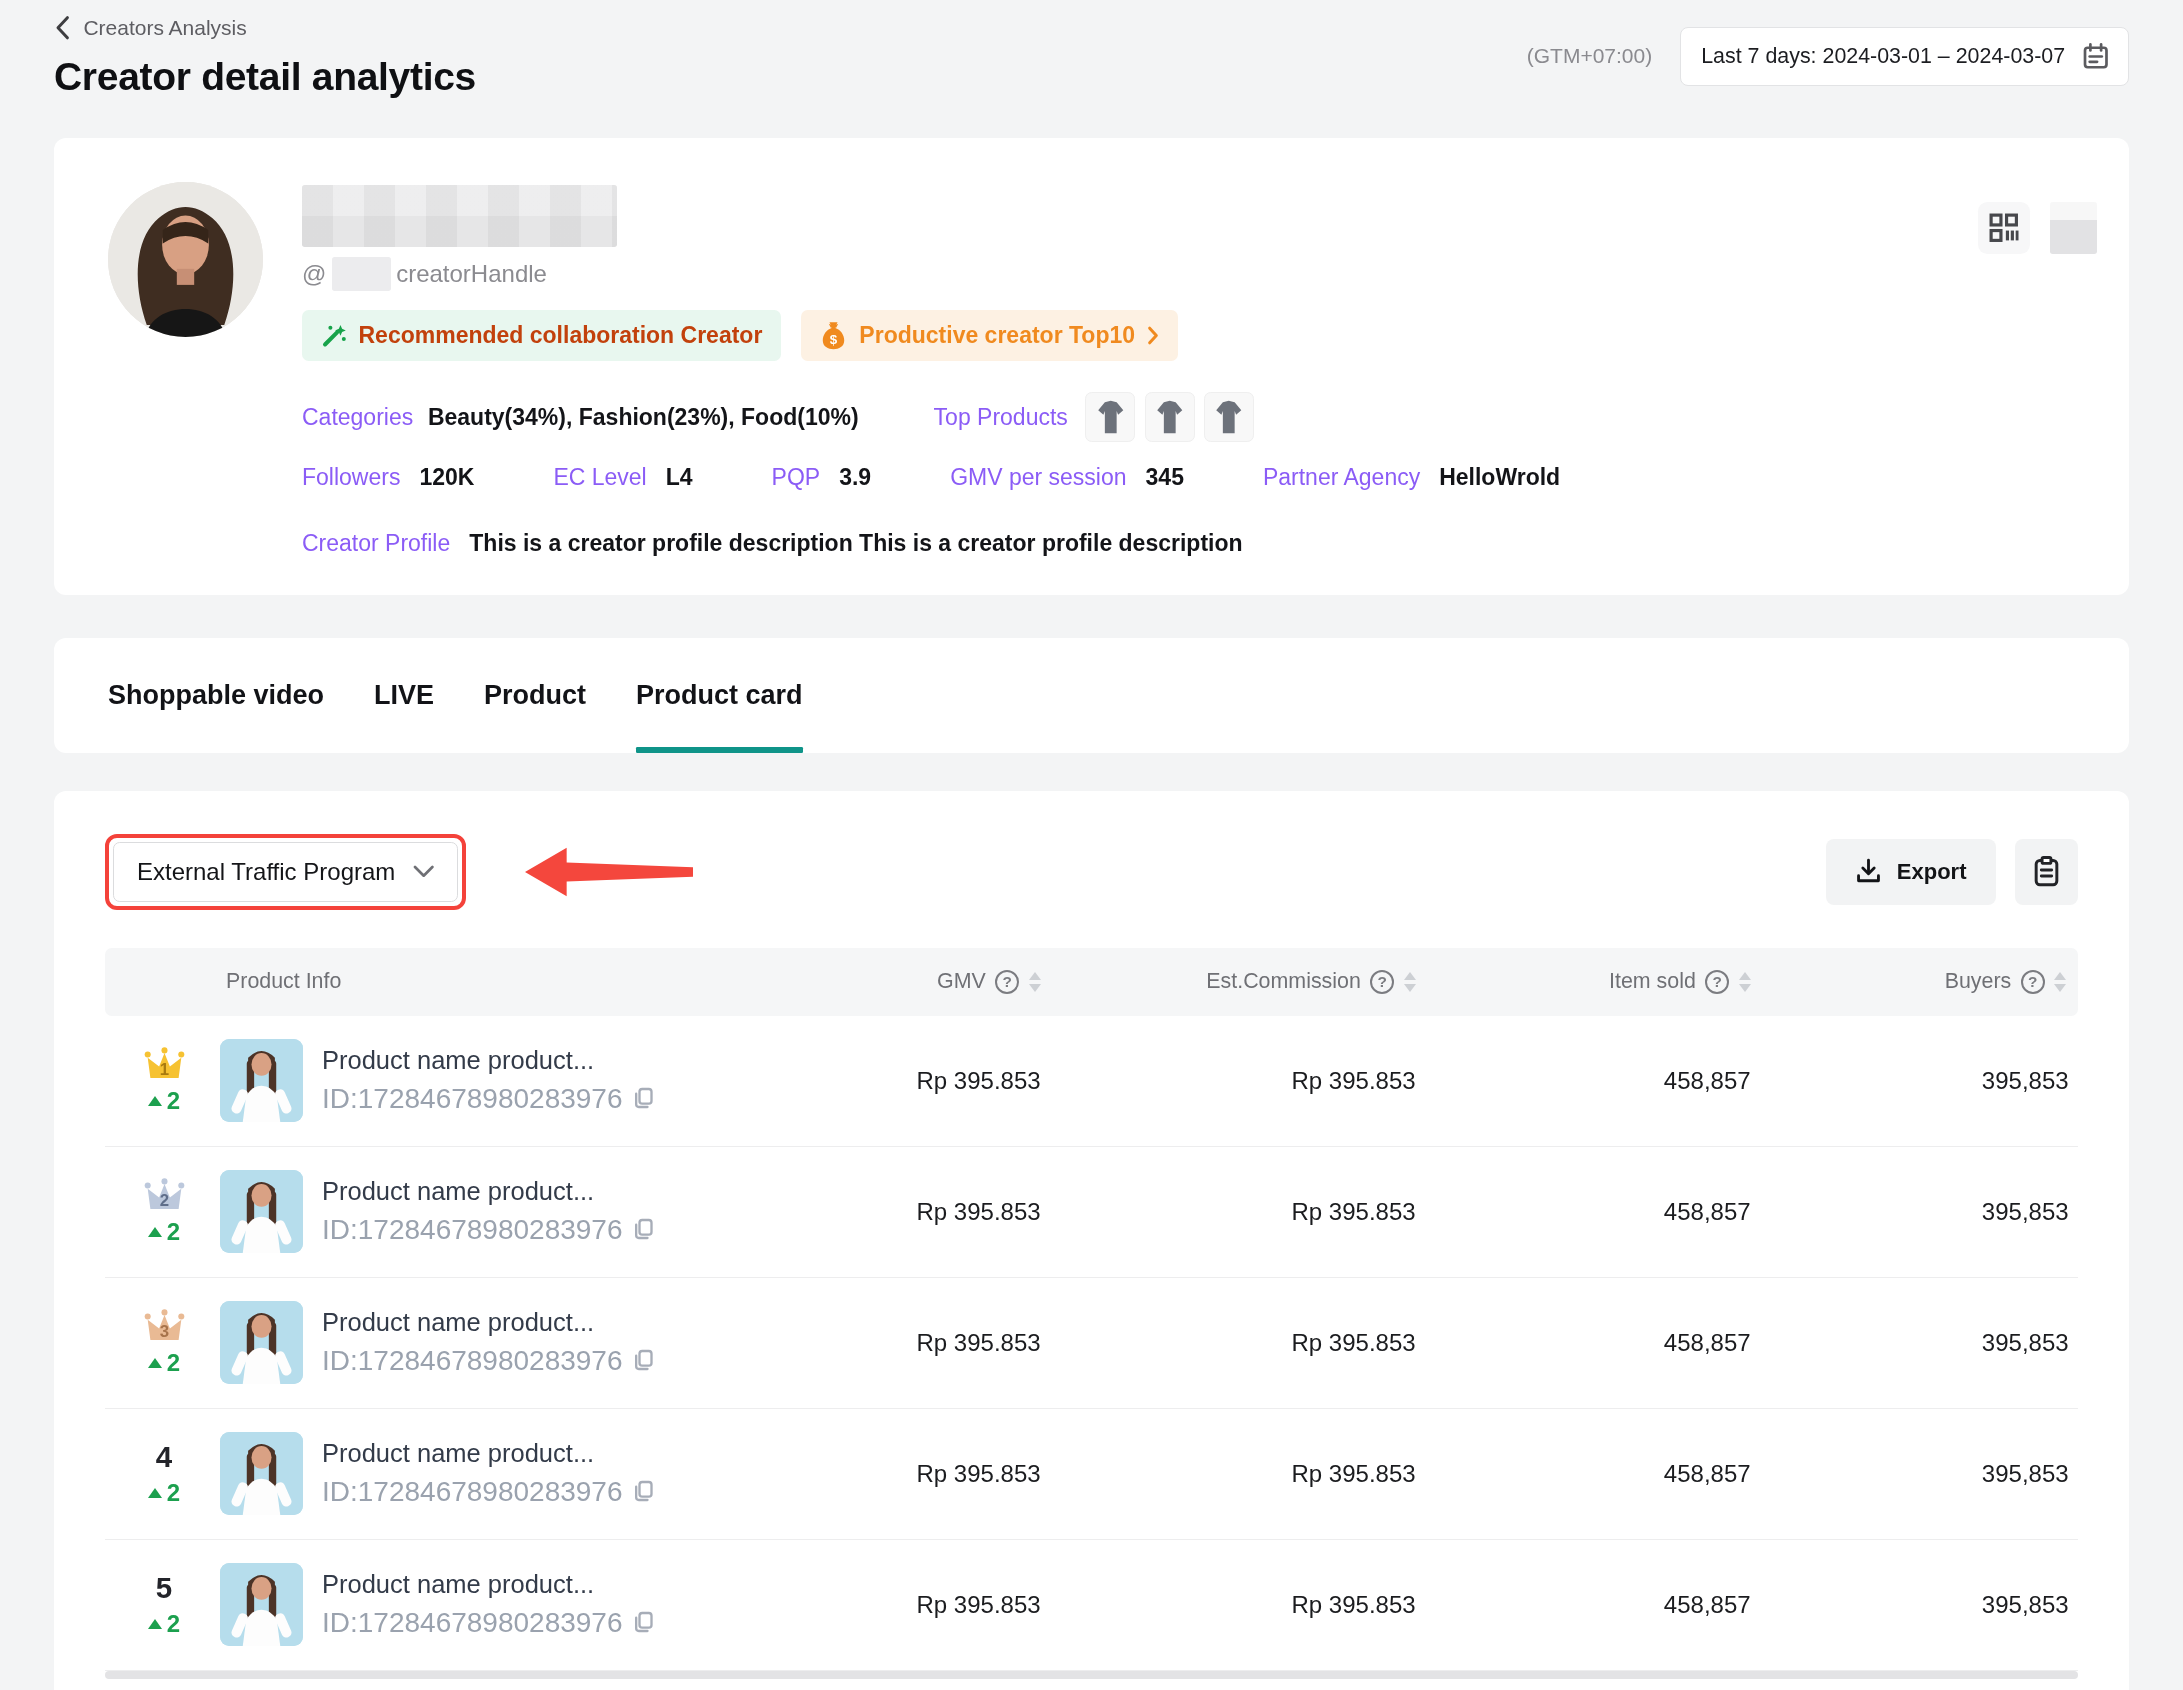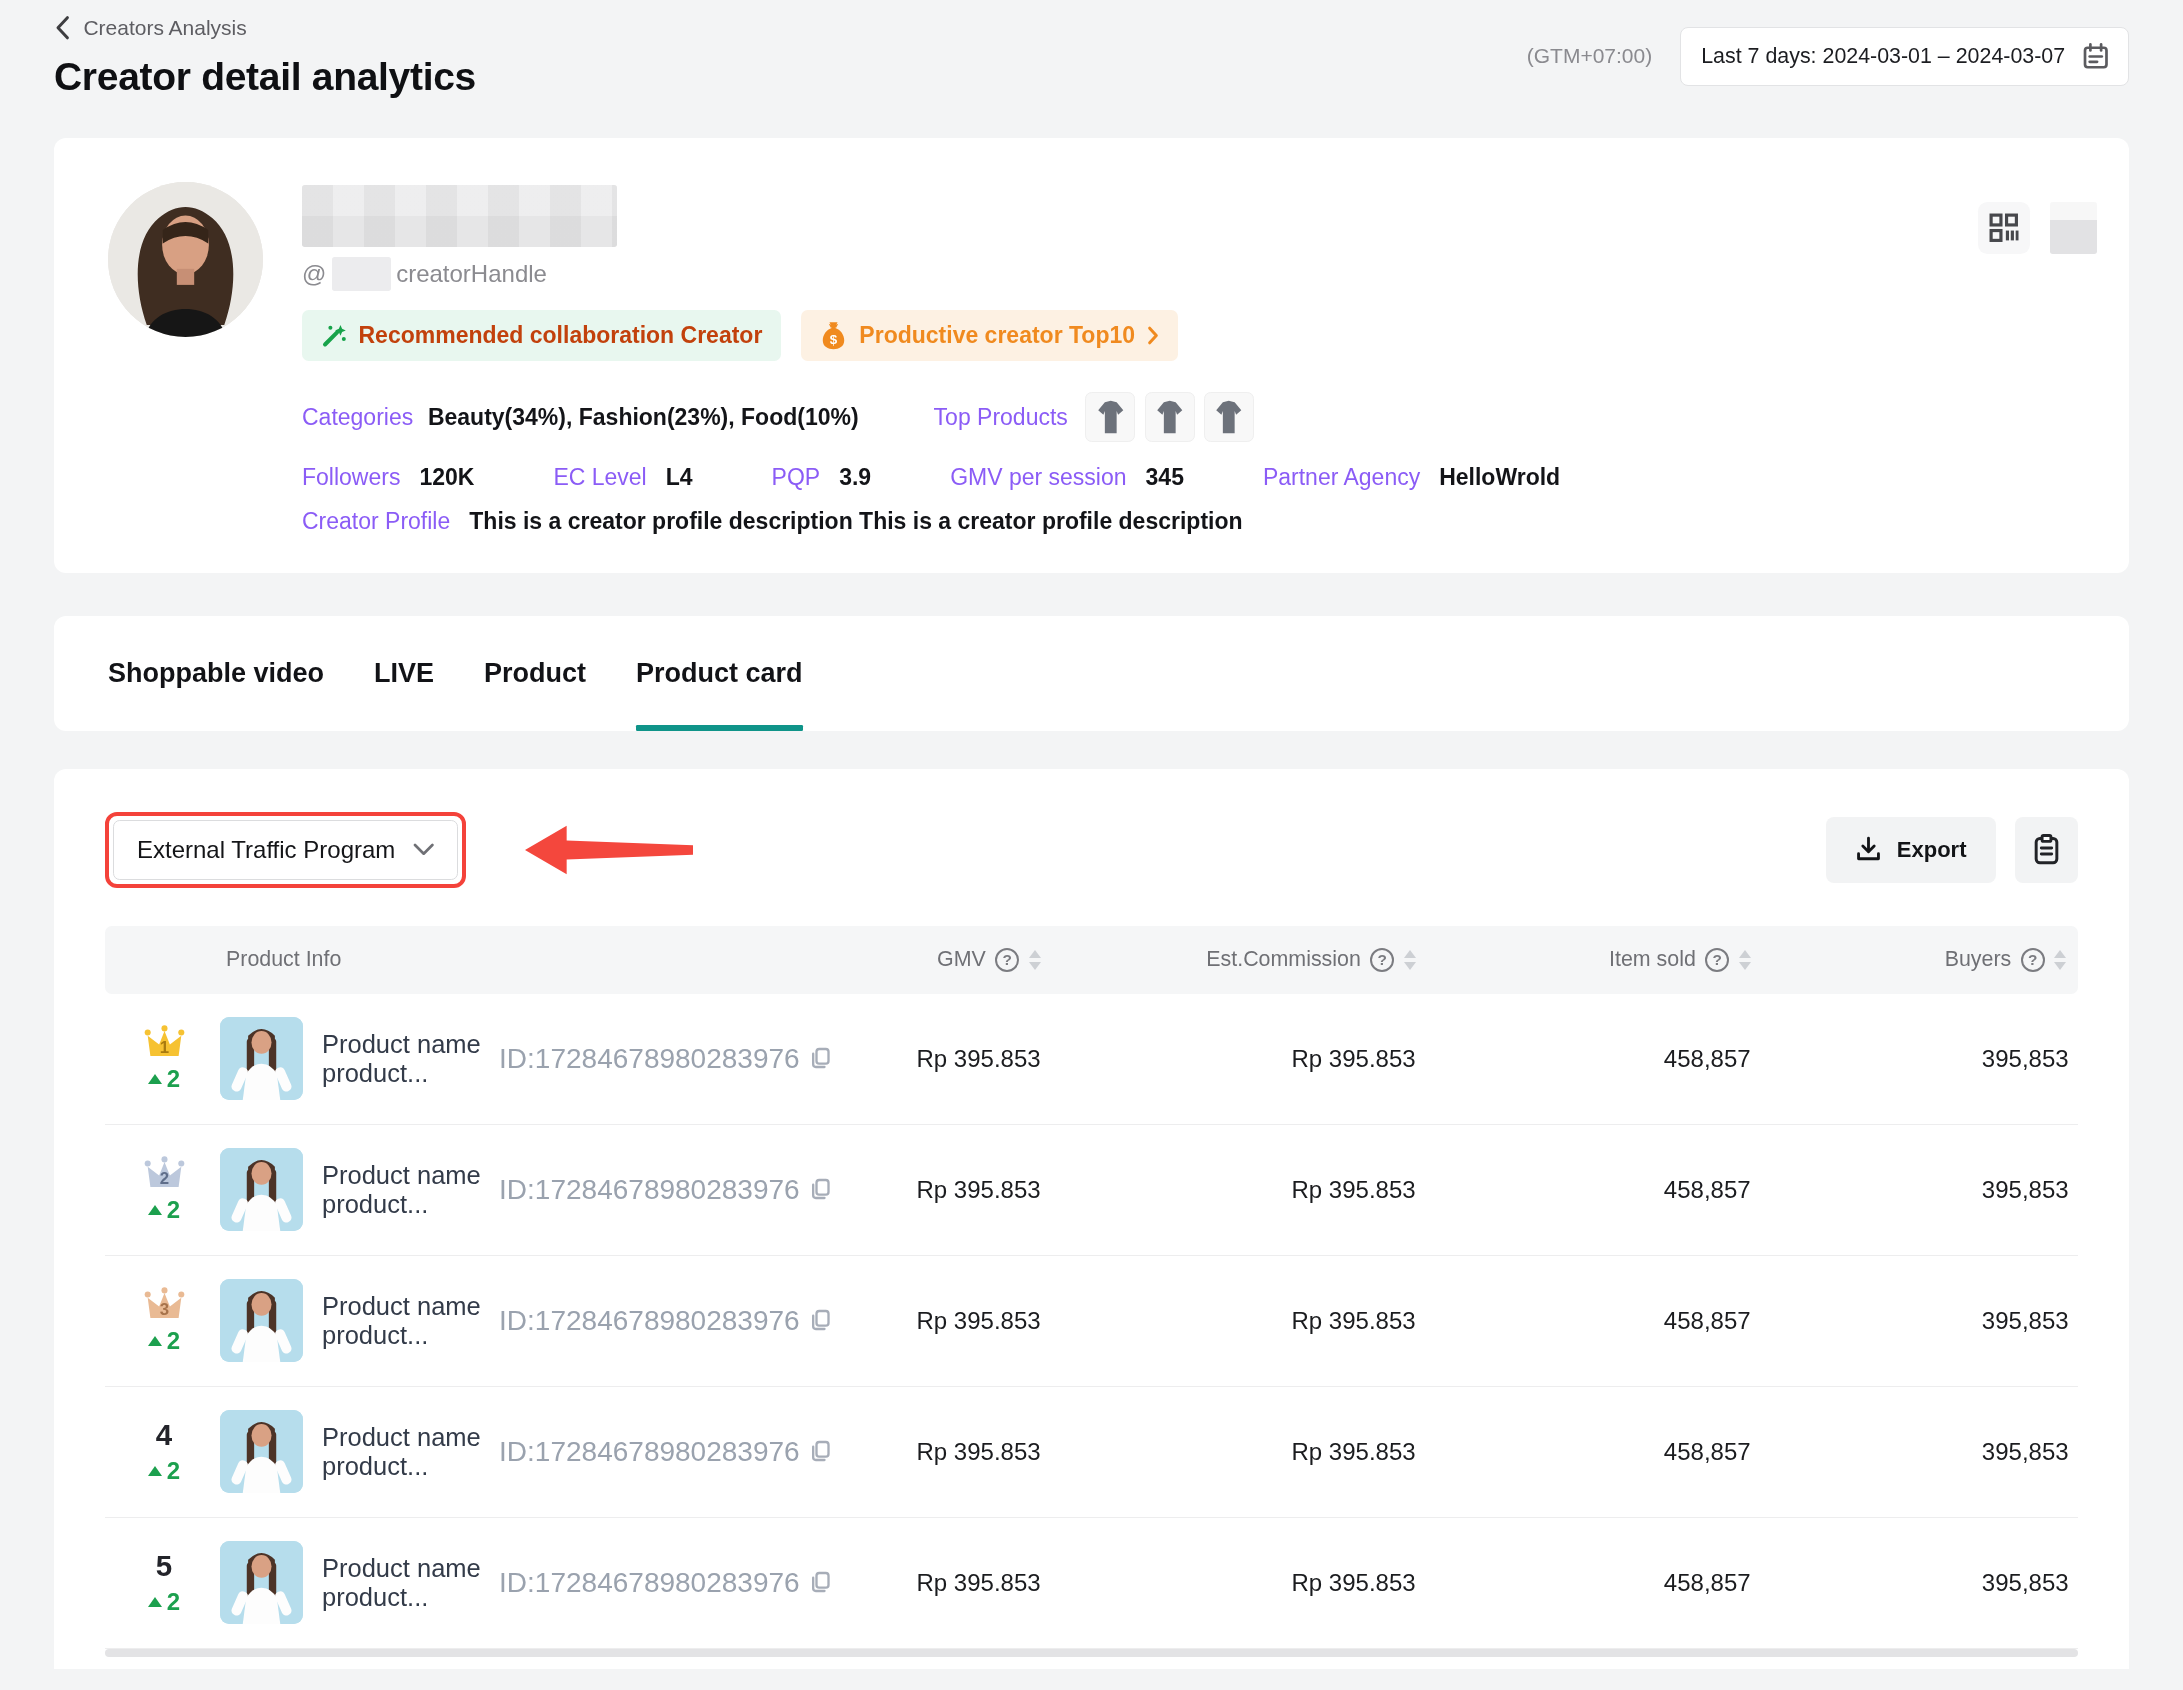--- a/index.html
+++ b/index.html
@@ -37,21 +37,21 @@
   .handle-blur { width:59px; height:34px; background:#ececee; border-radius:2.7px; filter:blur(0.7px); }
   .badges { display:flex; gap:20px; margin-bottom:31px; }
   .badge { display:flex; align-items:center; gap:12px; height:51px; padding:0 19px; border-radius:6.7px; font-size:23px; font-weight:700; cursor:pointer; }
   .badge.green  { background:#e8f7ef; color:#c2410c; }
   .badge.orange { background:#fdf1e3; color:#f08a1f; }
   .meta-row { display:flex; align-items:center; margin-bottom:21.4px; font-size:23px; }
   .lbl { color:#8b5cf6; }
   .val { color:#131418; font-weight:700; }
   .thumbs { display:flex; gap:9.4px; }
   .thumb { width:50px; height:50px; border-radius:6.7px; background:#f8f8f8; border:1.3px solid #efefef; display:flex; align-items:center; justify-content:center; }
-  .stats-row { display:flex; column-gap:79px; row-gap:13.4px; flex-wrap:wrap; margin-bottom:17px; font-size:23px; }
+  .stats-row { display:flex; column-gap:79px; row-gap:13.4px; flex-wrap:wrap; margin-bottom:39px; font-size:23px; }
   .stat { display:flex; gap:19px; align-items:baseline; }
   .profile-desc { display:flex; gap:19px; font-size:23px; }
   .card-actions { position:absolute; top:64px; right:32px; display:flex; gap:20px; align-items:center; }
   .icon-btn { width:52px; height:52px; border-radius:9.4px; background:#f7f7f8; display:flex; align-items:center; justify-content:center; border:none; cursor:pointer; }
   .blur-square { width:47px; height:52px; background:linear-gradient(#f7f7f7 35%, #e2e2e4 35%); border-radius:2.7px; filter:blur(0.7px); }
 
   
   .tabs-card { height:115px; display:flex; align-items:stretch; padding:0 54px; margin-bottom:38px; }
   .tabs { display:flex; gap:50px; }
   .tab { position:relative; display:flex; align-items:center; font-size:27px; font-weight:700; color:#121317; cursor:pointer; }
@@ -81,21 +81,21 @@
 
   .trow { height:131px; border-bottom:1.3px solid #ededee; font-size:24px; }
   .num { text-align:right; padding-right:5.4px; color:#1b1c1f; }
   .num.last { padding-right:9.4px; }
   .pcell { display:flex; align-items:center; }
   .rank-block { width:80px; margin-left:19px; display:flex; flex-direction:column; align-items:center; gap:5.4px; flex:none; }
   .rank-num { font-size:29.5px; font-weight:700; color:#23242a; }
   .change { display:flex; align-items:center; gap:4.7px; color:#1ca04e; font-size:24px; font-weight:700; }
   .tri { width:0; height:0; border-left:7.4px solid transparent; border-right:7.4px solid transparent; border-bottom:10.7px solid #1ca04e; display:inline-block; }
   .pimg { width:83px; height:83px; border-radius:9.4px; overflow:hidden; flex:none; margin-left:16px; background:#b6ddec; }
-  .pinfo { margin-left:19px; display:flex; flex-direction:row; gap:8px; }
+  .pinfo { margin-left:19px; display:flex; flex-direction:column; gap:8px; }
   .pname { color:#333b49; font-size:25.5px; cursor:pointer; }
   .pid { display:flex; align-items:center; gap:9.4px; color:#9aa2ae; font-size:28px; }
 
   .crown text { font-size:25px; font-weight:700; font-family:"Liberation Sans",sans-serif; }
   .crown.gold   path, .crown.gold   circle { fill:#f6c232; }
   .crown.gold   text { fill:#a87a0f; }
   .crown.silver path, .crown.silver circle { fill:#bcc8dc; }
   .crown.silver text { fill:#5f6e8a; }
   .crown.bronze path, .crown.bronze circle { fill:#e9ba94; }
   .crown.bronze text { fill:#a7734b; }

